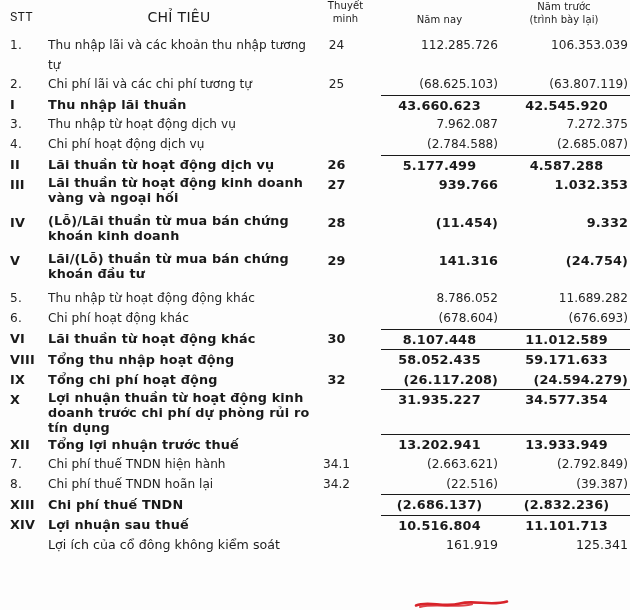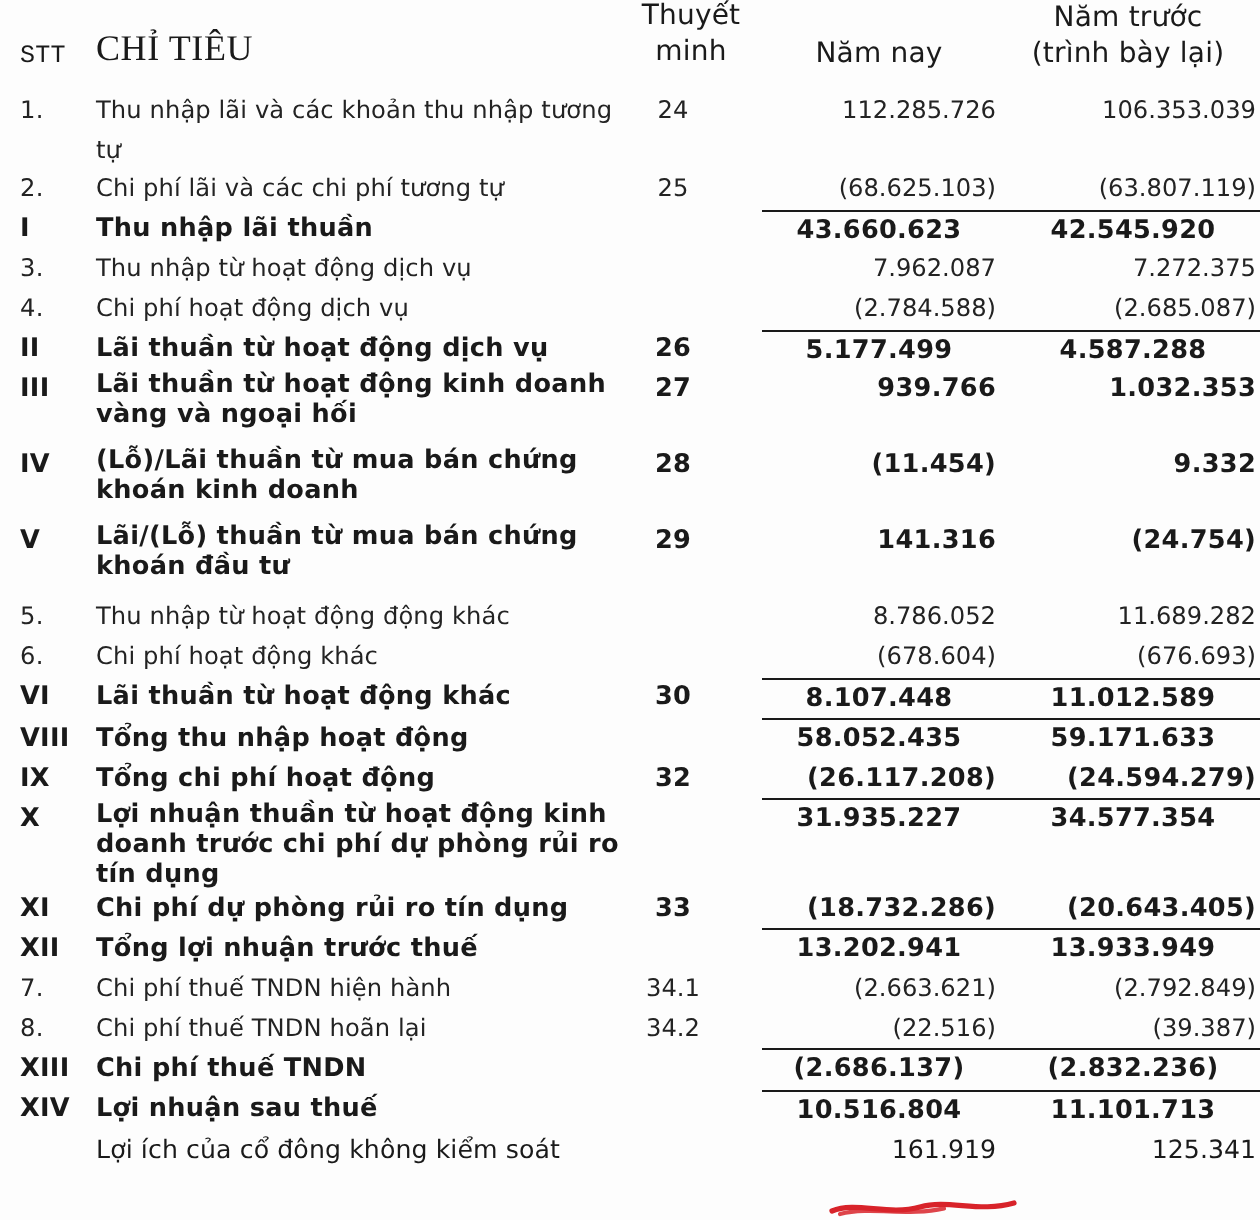--- a/index.html
+++ b/index.html
@@ -34,39 +34,38 @@
   col.c-note  { width: 71px; }
   col.c-cur   { width: 124px; }
   col.c-prev  { width: 125px; }
 
   
   thead td, thead th { padding: 0; }
 
   .hd-cell {
     vertical-align: bottom;
     padding-bottom: 3px;
-    font-size: 14px;
+    font-size: 10px;
     font-weight: 400;
     color: #1a1a1a;
     letter-spacing: .1px;
   }
   .hd-stt {
     text-align: left;
     padding-left: 10px;
     padding-bottom: 4px;
     font-size: 12.5px;
     font-family: Liberation Mono, monospace;
   }
   .hd-item {
-    text-align: left;
+    text-align: center;
     padding-left: 10px;
     padding-bottom: 4px;
-    font-size: 18px;
+    font-size: 14px;
     letter-spacing: .3px;
-    font-family: Liberation Serif, serif;
   }
   .hd-note {
     text-align: center;
     line-height: 1.25;
     padding-bottom: 4px;
   }
   .hd-num {
     text-align: center;
     line-height: 1.3;
     padding-right: 7px;
@@ -280,27 +279,20 @@
           <td class="num prev">(24.594.279)</td>
         </tr>
         <tr class="lvl-main tall">
           <td class="stt">X</td>
           <td class="item">Lợi nhuận thuần từ hoạt động kinh doanh trước chi phí dự phòng rủi ro tín dụng</td>
           <td class="note"></td>
           <td class="num cur ruled">31.935.227</td>
           <td class="num prev ruled">34.577.354</td>
         </tr>
         <tr class="lvl-main">
-          <td class="stt">XI</td>
-          <td class="item">Chi phí dự phòng rủi ro tín dụng</td>
-          <td class="note">33</td>
-          <td class="num cur">(18.732.286)</td>
-          <td class="num prev">(20.643.405)</td>
-        </tr>
-        <tr class="lvl-main">
           <td class="stt">XII</td>
           <td class="item">Tổng lợi nhuận trước thuế</td>
           <td class="note"></td>
           <td class="num cur ruled">13.202.941</td>
           <td class="num prev ruled">13.933.949</td>
         </tr>
         <tr class="lvl-sub">
           <td class="stt">7.</td>
           <td class="item">Chi phí thuế TNDN hiện hành</td>
           <td class="note">34.1</td>

